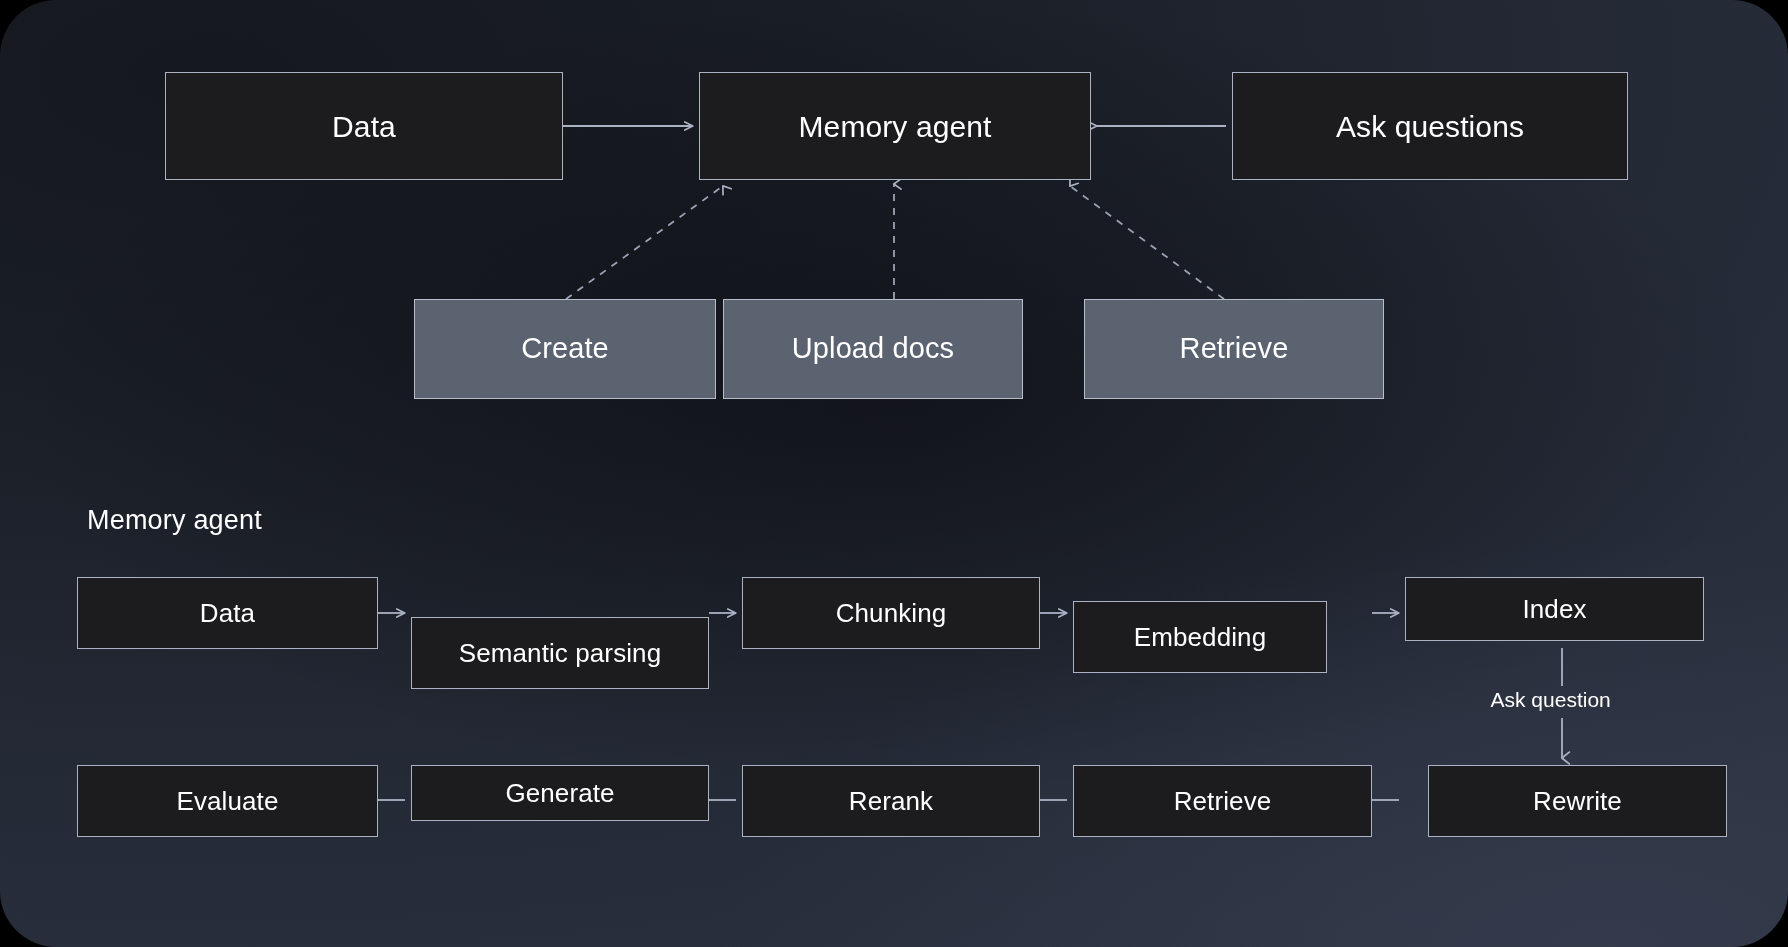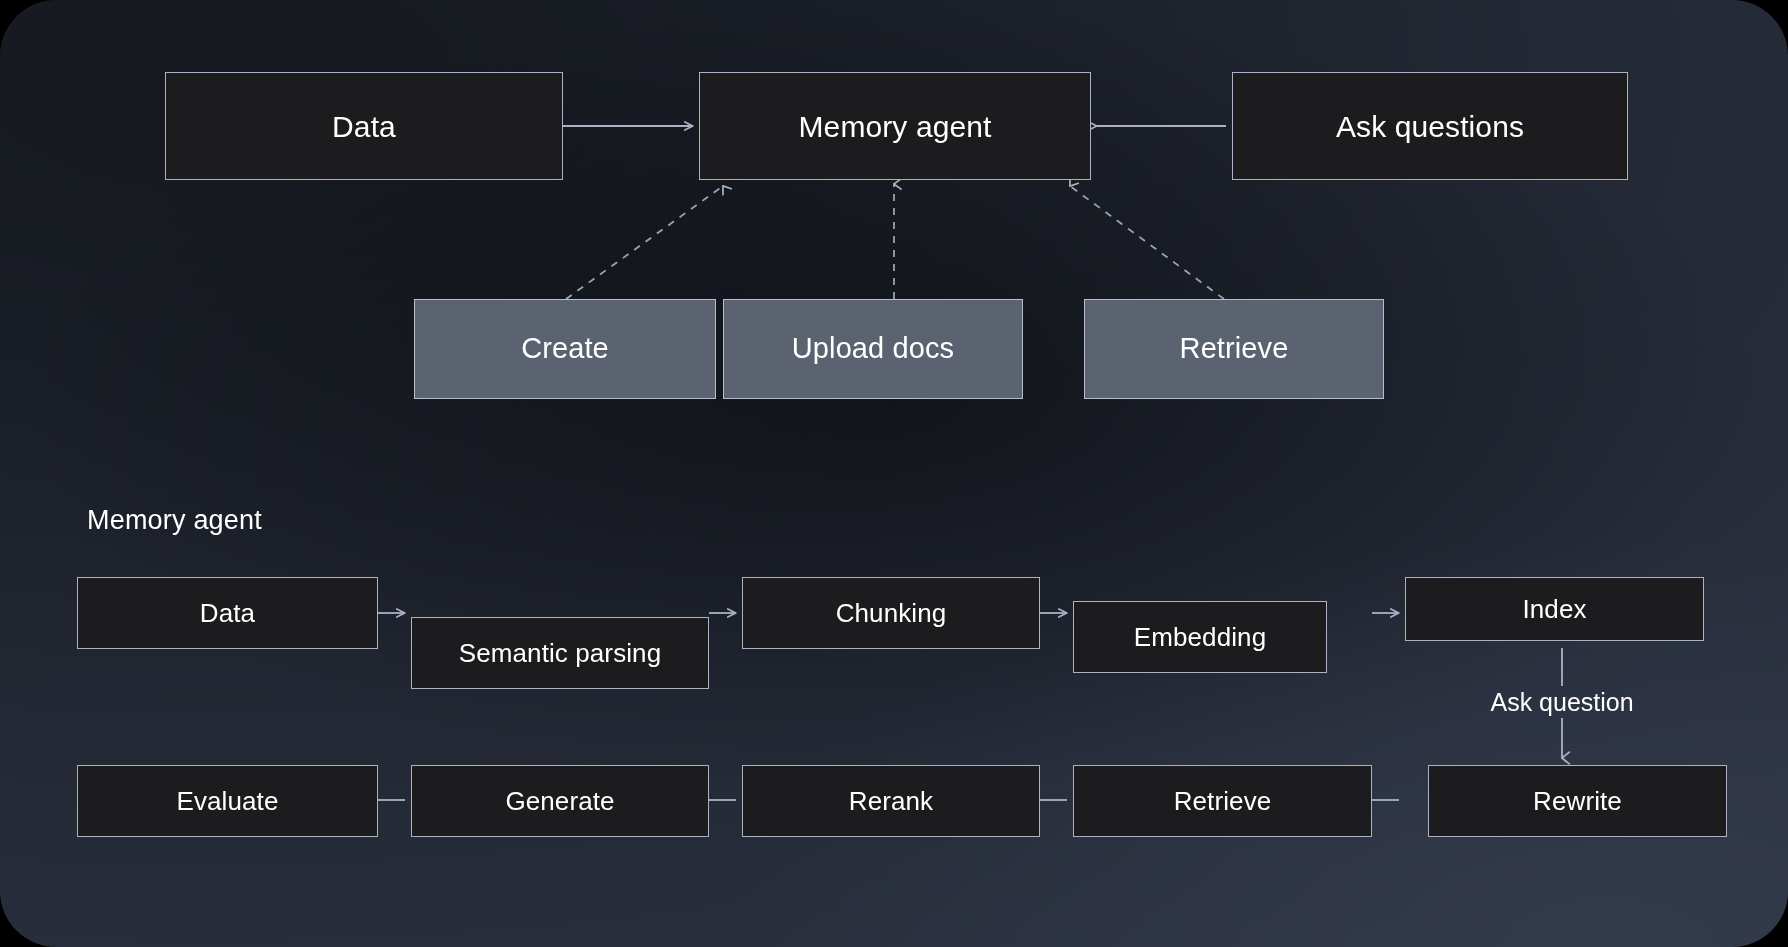--- a/index.html
+++ b/index.html
@@ -83,21 +83,21 @@
     font-size: 27px;
     letter-spacing: 0.2px;
     white-space: nowrap;
     user-select: none;
   }
   .pipeline .node-label { font-size: 26px; }
 
   .edge-label {
     position: absolute;
     color: #ffffff;
-    font-size: 25px;
+    font-size: 21px;
     white-space: nowrap;
     user-select: none;
     text-align: center;
   }
 </style>
 </head>
 <body>
 
 <div id="canvas">
 
@@ -188,21 +188,21 @@
     <div class="node dark" style="left:1405px; top:577px; width:299px; height:64px;">
       <span class="node-label">Index</span>
     </div>
 
     <div class="edge-label" style="left: 1490.5px; top: 688px;">Ask question</div>
 
     <div class="node dark" style="left:77px; top:765px; width:301px; height:72px;align-items:center;">
       <span class="node-label">Evaluate</span>
     </div>
 
-    <div class="node dark" style="left:411px; top:765px; width:298px; height:72px;text-align:right;">
+    <div class="node dark" style="left:411px; top:765px; width:298px; height:56px;text-align:right;">
       <span class="node-label">Generate</span>
     </div>
 
     <div class="node dark" style="left:742px; top:765px; width:298px; height:72px;">
       <span class="node-label">Rerank</span>
     </div>
 
     <div class="node dark" style="left:1073px; top:765px; width:299px; height:72px;">
       <span class="node-label">Retrieve</span>
     </div>

